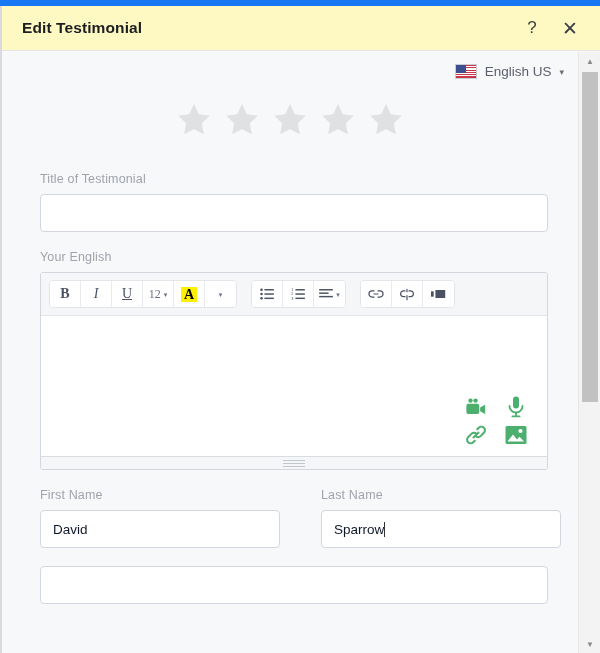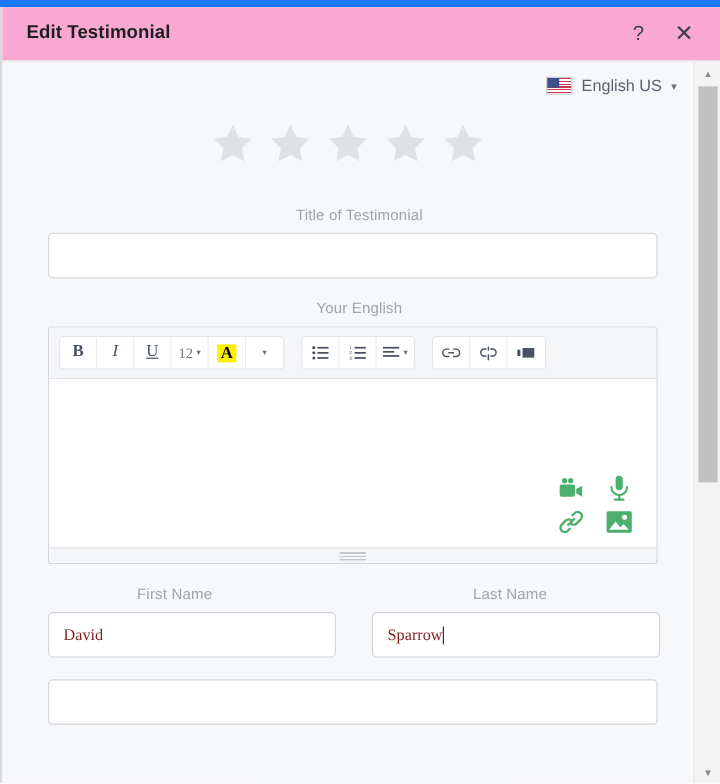--- a/index.html
+++ b/index.html
@@ -26,21 +26,21 @@
   #left-edge {
     position: absolute; top: 6px; left: 0;
     width: 2px; height: 647px;
     background: #d8dadf;
   }
 
   
   #titlebar {
     position: absolute; top: 6px; left: 2px;
     width: 598px; height: 45px;
-    background: #f9a8d4;
+    background: #fef9c3;
     border-bottom: 1px solid #e3e5e8;
     display: flex; align-items: center;
   }
   #dialog-title {
     margin-left: 20px;
     font-size: 15.5px;
     font-weight: bold;
     color: #1c1e21;
     letter-spacing: 0.1px;
   }
@@ -124,23 +124,22 @@
 
   
   #form {
     position: absolute;
     top: 120px; left: 0;
     width: 576px;
   }
   .field-label {
     font-size: 12.5px;
     color: #a0a3ab;
-    margin: 0 0 8px 19px;
+    margin: 0 0 8px 38px;
     letter-spacing: 0.15px;
-    text-align: center;
   }
   .text-input {
     display: block;
     height: 38px;
     background: #ffffff;
     border: 1px solid #d3d6dc;
     border-radius: 4px;
     margin-left: 38px;
     font-size: 13.5px;
     color: #3d4255;
@@ -249,37 +248,38 @@
         to bottom,
         #c3c7cd 0px, #c3c7cd 1.4px,
         transparent 1.4px, transparent 3px
       );
   }
 
   
   #name-row {
     display: flex;
     margin-left: 0;
+    gap: 11px;
   }
   #first-name-block, #last-name-block { width: 268px; }
   #first-name-block { margin-right: 2px; }
   #first-name-input, #last-name-input {
     width: 240px;
     margin-left: 38px;
   }
   #last-name-block .field-label { margin-left: 38px; }
   .caret-bar {
     display: inline-block;
     width: 1px;
     height: 15px;
     background: #333;
     vertical-align: -3px;
     margin-left: 0px;
   }
-  .value-text { font-size: 13.5px; color: #7f1d1d; font-family: Liberation Serif, serif; }
+  .value-text { font-size: 13.5px; color: #0f172a; }
   .input-box {
     display: flex; align-items: center;
     height: 38px;
     background: #ffffff;
     border: 1px solid #d3d6dc;
     border-radius: 4px;
     padding: 0 12px;
   }
 
   

